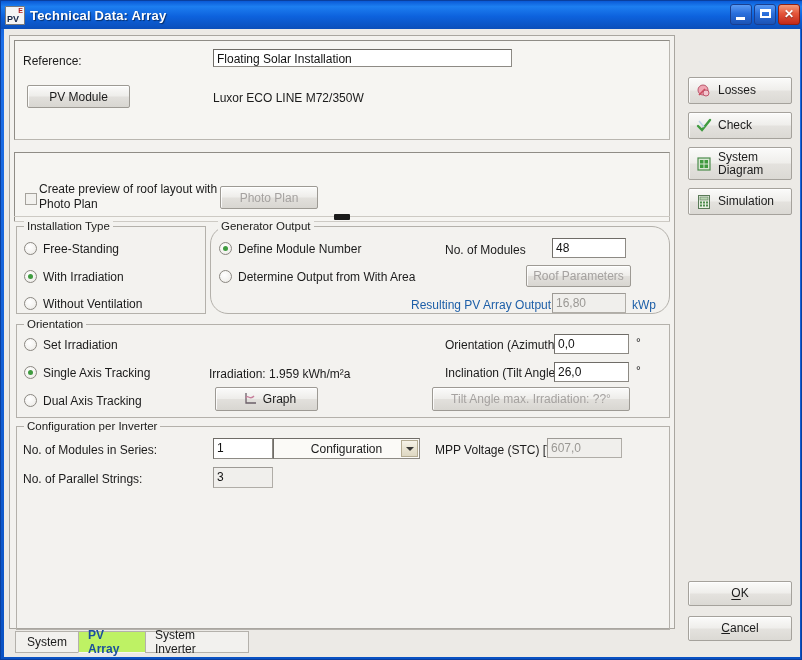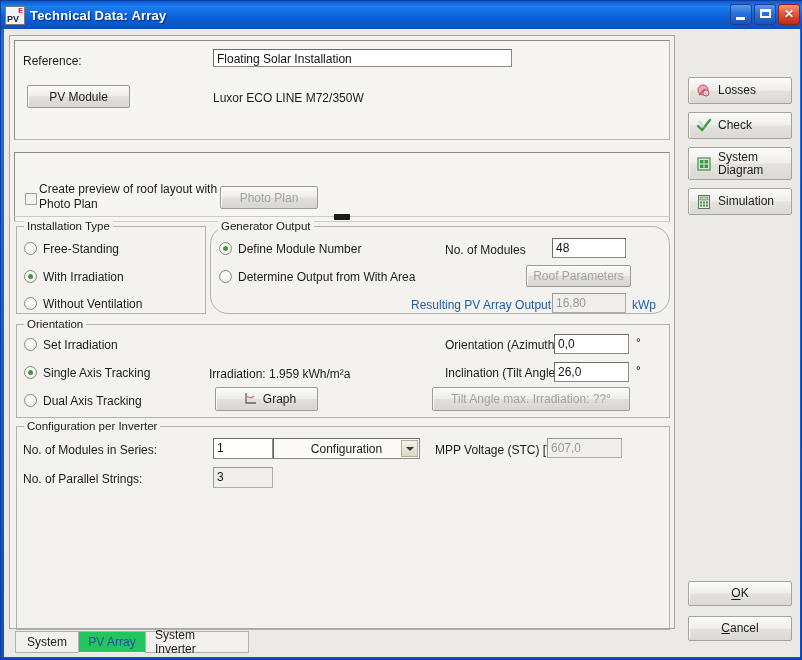--- a/index.html
+++ b/index.html
@@ -240,22 +240,22 @@
   .tab {
     position: absolute; top: 0; height: 22px;
     background: #f2f1ee;
     border: 1px solid #b4b1ab;
     box-sizing: border-box;
     display: flex; align-items: center; justify-content: center;
     font-size: 12px; color: #1b1b1b;
     padding: 0 9px;
   }
   .tab.active {
-    background: #22c55e;
-    color: #1a4f9c; font-weight: normal;
+    background: #bef264;
+    color: #1a4f9c; font-weight: bold;
     border-bottom-color: #f7f6f4;
   }
 </style>
 </head>
 <body>
 
 <div class="window">
 
   <div class="titlebar">
     <div class="app-icon">

